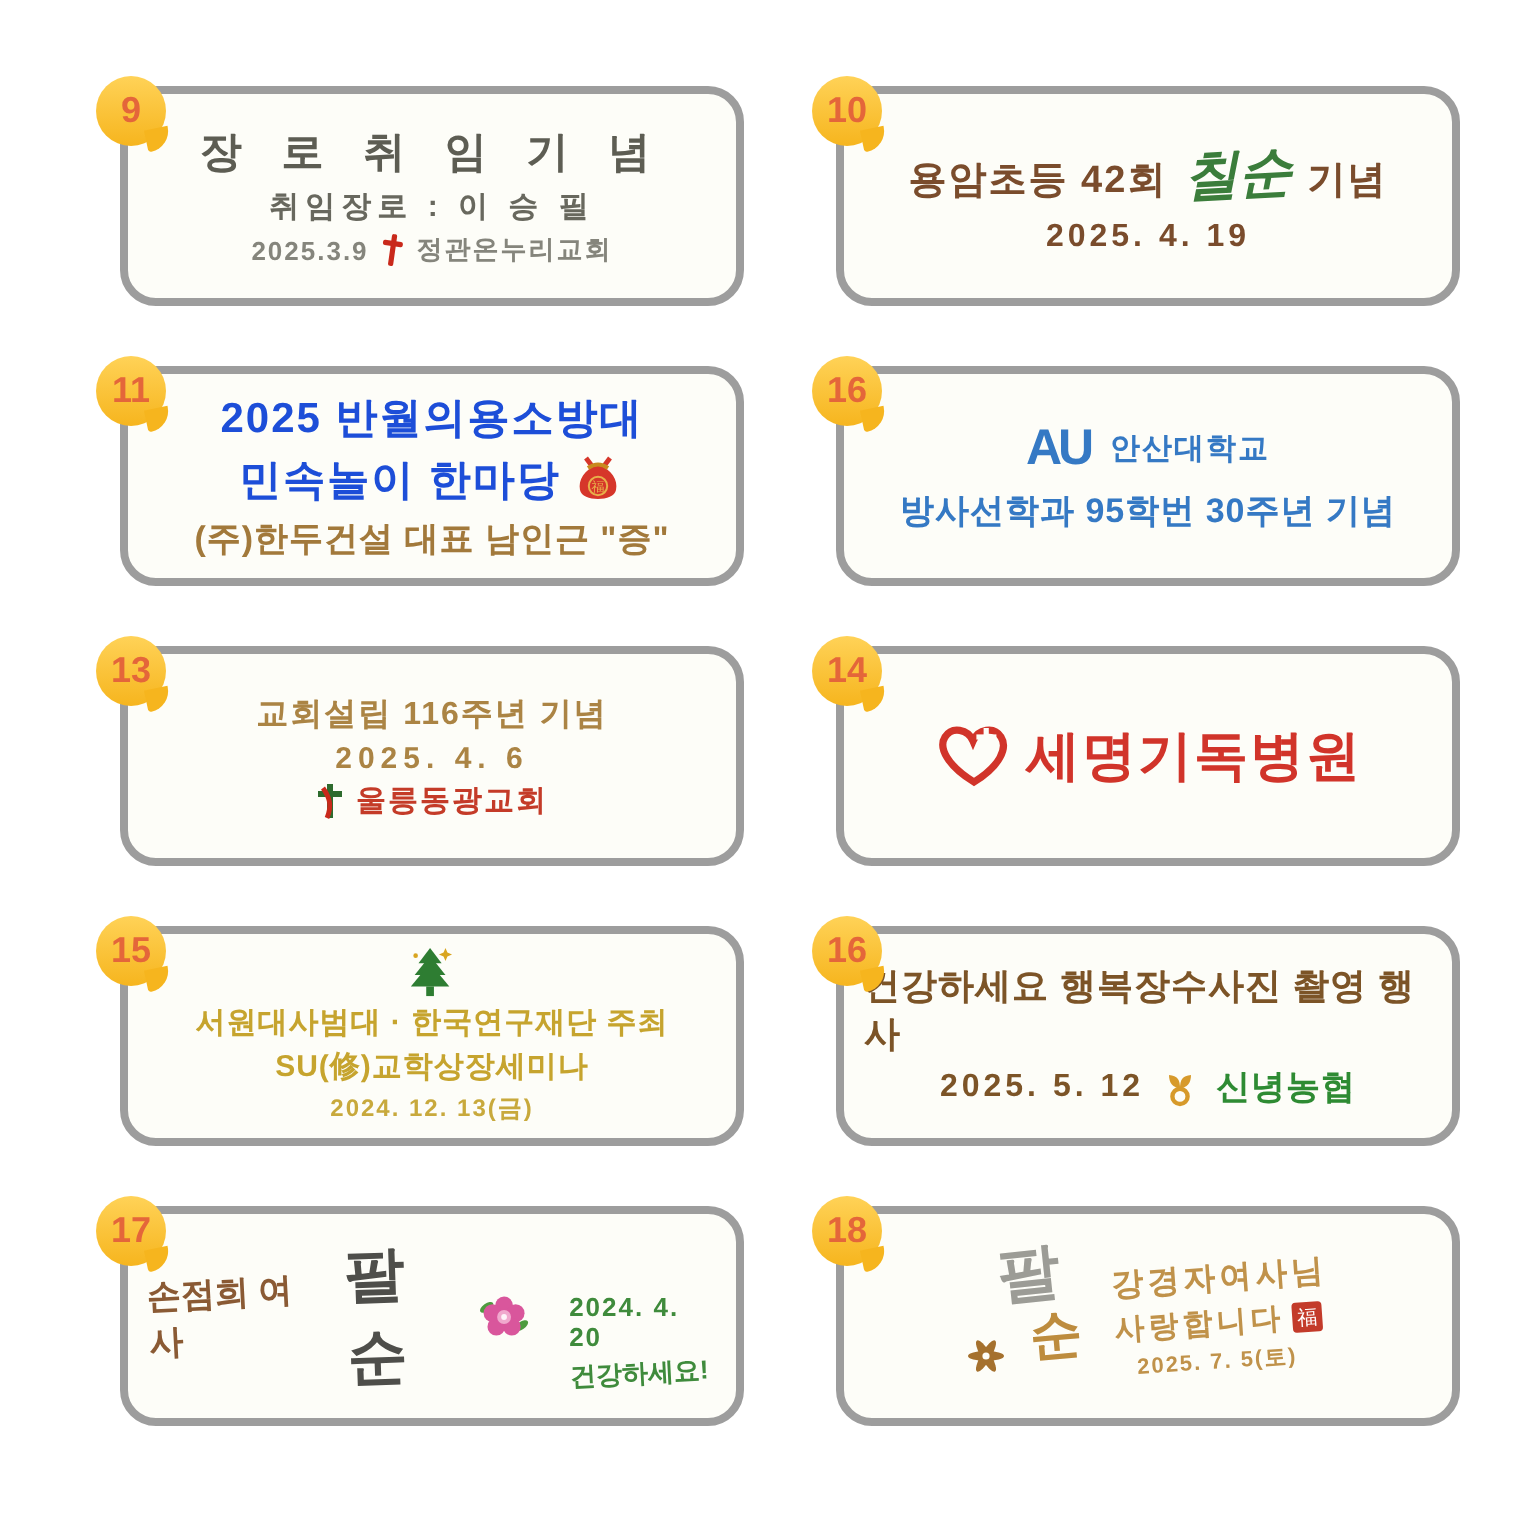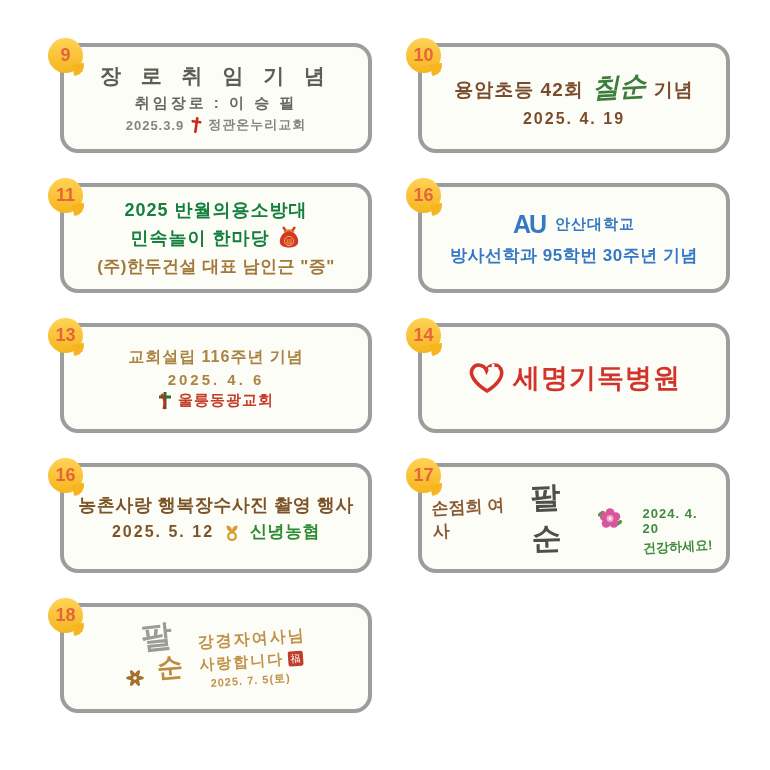--- a/index.html
+++ b/index.html
@@ -37,21 +37,21 @@
   .c9-t1{font-size:21px;font-weight:bold;letter-spacing:7px;color:#5d5d53;}
   .c9-t2{font-size:15px;font-weight:bold;letter-spacing:3px;color:#68685e;margin-top:1px;}
   .c9-t3{font-size:13px;font-weight:bold;letter-spacing:1px;color:#85857c;}
 
   
   .c10-brown{font-size:19px;font-weight:bold;color:#7a4c2c;letter-spacing:1px;}
   .c10-accent{font-size:27px;font-weight:bold;color:#3b7d3b;transform:rotate(-3deg);font-style:italic;margin:0 2px;}
   .c10-date{font-size:16px;font-weight:bold;color:#7a4c2c;letter-spacing:2px;margin-top:2px;}
 
   
-  .c11-green{font-size:18px;font-weight:bold;color:#15803d;letter-spacing:1px;}
+  .c11-green{font-size:21px;font-weight:bold;color:#1d4ed8;letter-spacing:1px;}
   .c11-line3{font-size:17px;font-weight:bold;color:#a2793b;letter-spacing:0.5px;margin-top:1px;}
 
   
   .c12-logo{font-size:25px;font-weight:900;color:#3579c4;letter-spacing:-2px;margin-right:4px;text-align:center;}
   .c12-org{font-size:15px;font-weight:bold;color:#3579c4;letter-spacing:1px;}
   .c12-line2{font-size:17px;font-weight:bold;color:#3579c4;letter-spacing:0.5px;margin-top:2px;}
 
   
   .c13-line1{font-size:16px;font-weight:bold;color:#ab8444;letter-spacing:1px;}
   .c13-date{font-size:15px;font-weight:bold;color:#ab8444;letter-spacing:3px;}
@@ -165,24 +165,38 @@
     <div class="row">
       <svg width="40" height="36" viewBox="0 0 40 36">
         <path d="M20 31 C7 23 2 14 5.5 8.5 C9 3 17 4.5 19.5 10.5 C22 4.5 30 3 33.5 8.5 C37 14 33 23 20 31 Z" fill="none" stroke="#d1342a" stroke-width="3.6"></path>
         <rect x="24.8" y="4" width="2.6" height="10" fill="#fdfdf8"></rect>
         <rect x="21.2" y="7.2" width="10" height="2.6" fill="#fdfdf8"></rect>
       </svg>
       <span class="c14-org">세명기독병원</span>
     </div>
   </div>
 
+  <div class="card">
+    <div class="badge">15</div>
+    <svg width="30" height="27" viewBox="0 0 30 27">
+      <polygon points="14,1 8,9 20,9" fill="#2e7d32"></polygon>
+      <polygon points="14,5 6,15 22,15" fill="#2e7d32"></polygon>
+      <polygon points="14,9 4,21 24,21" fill="#2e7d32"></polygon>
+      <rect x="12" y="21" width="4" height="5" fill="#2e7d32"></rect>
+      <polygon points="22,1 23,3.4 25.4,4.4 23,5.4 22,7.8 21,5.4 18.6,4.4 21,3.4" fill="#d9a520"></polygon>
+      <circle cx="6.5" cy="5" r="1.2" fill="#d9a520"></circle>
+    </svg>
+    <div class="c15-gold">서원대사범대 · 한국연구재단 주최</div>
+    <div class="c15-gold">SU(修)교학상장세미나</div>
+    <div class="c15-date">2024. 12. 13(금)</div>
+  </div>
 
   <div class="card">
     <div class="badge">16</div>
-    <div class="c16-line1">농촌사랑 행복장수사진 촬영 행사</div>
+    <div class="c16-line1">건강하세요 행복장수사진 촬영 행사</div>
     <div class="row" style="gap:8px;">
       <span class="c16-date">2025. 5. 12</span>
       <svg width="20" height="20" viewBox="0 0 20 20">
         <path d="M10 10 C6.5 10 4.5 7.5 4.5 3.5 C8.8 3.8 10 6 10 10" fill="#d79a2b"></path>
         <path d="M10 10 C13.5 10 15.5 7.5 15.5 3.5 C11.2 3.8 10 6 10 10" fill="#d79a2b"></path>
         <circle cx="10" cy="14.2" r="3.8" fill="none" stroke="#d79a2b" stroke-width="2.2"></circle>
       </svg>
       <span class="c16-org">신녕농협</span>
     </div>
   </div>

